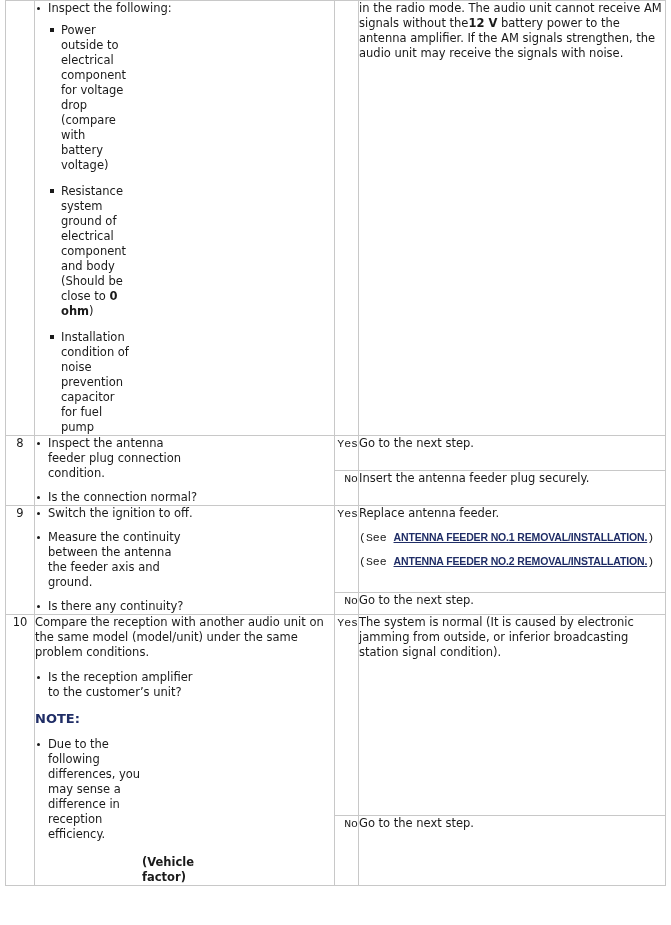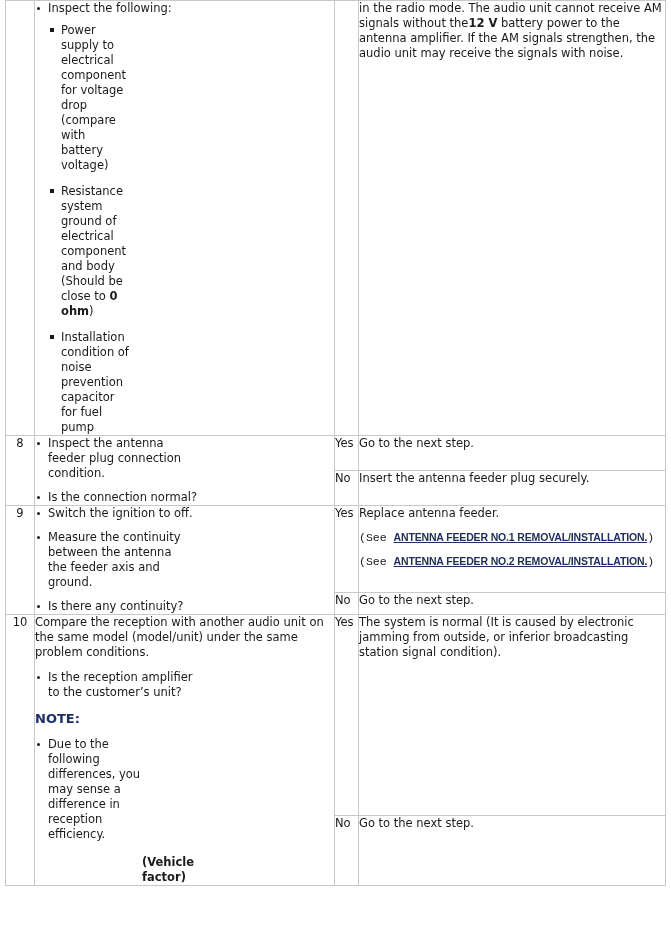--- a/index.html
+++ b/index.html
@@ -43,24 +43,25 @@
   col.c-action { width: 300px; }
   col.c-yn     { width: 24px; }
   col.c-result { width: 307px; }
 
   td.step {
     text-align: center;
     padding-top: 6px;
     font-size: 11.5px;
   }
   td.yn {
-    text-align: left;
+    text-align: right;
     padding: 6px 1px 6px 1px;
     font-size: 11.5px;
     white-space: nowrap;
+    font-family: Liberation Mono, monospace;
   }
   td.result {
     padding: 6px 4px 7px 4px;
   }
   td.action {
     padding: 5px 4px 6px 4px;
   }
 
   
   td.cont-action { padding: 4px 4px 6px 4px; }
@@ -159,21 +160,21 @@
       <tr>
         <td class="step"></td>
 
         <td class="cont-action">
           <ul class="b1">
             <li>
               <span>Inspect the following:</span>
 
               <ul class="b2 ind-1">
                 <li class="narrow">
-                  <span>Power supply to electrical component for voltage drop (compare with battery voltage)</span>
+                  <span>Power outside to electrical component for voltage drop (compare with battery voltage)</span>
                 </li>
                 <li class="narrow">
                   <span>Resistance system ground of electrical component and body (Should be close to </span><b>0 ohm</b><span>)</span>
                 </li>
                 <li class="narrow">
                   <span>Installation condition of noise prevention capacitor for fuel pump</span>
                 </li>
               </ul>
             </li>
           </ul>

